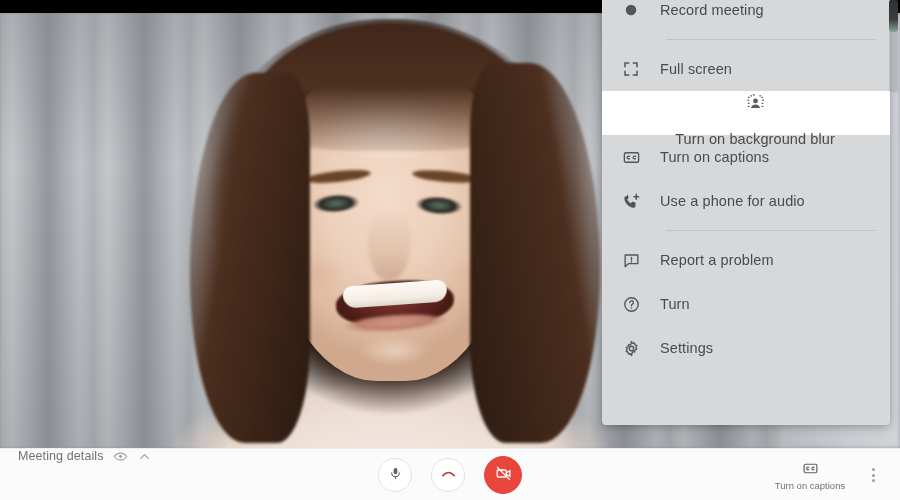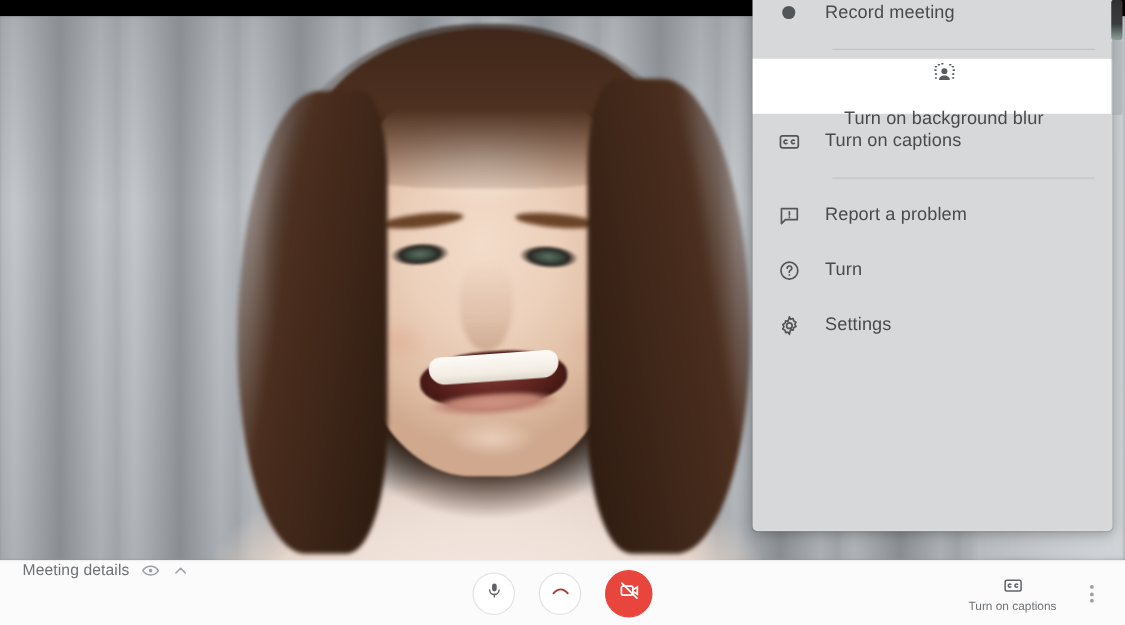--- a/index.html
+++ b/index.html
@@ -257,20 +257,28 @@
       <span class="mi-icon">
         <svg viewBox="0 0 24 24" width="18" height="18">
             <circle cx="12" cy="12" r="7" fill="currentColor"></circle>
           </svg>
       </span>
       <span class="mi-label">Record meeting</span>
     </div>
     <div class="menu-sep"></div>
 
 
+    <div class="menu-item">
+      <span class="mi-icon">
+        <svg viewBox="0 0 24 24" width="18" height="18" fill="none" stroke="currentColor" stroke-width="2" stroke-linecap="round">
+          <path d="M4 9V4h5M20 9V4h-5M4 15v5h5M20 15v5h-5"></path>
+        </svg>
+      </span>
+      <span class="mi-label">Full screen</span>
+    </div>
 
     <div class="menu-item selected">
       <span class="mi-icon">
         <svg viewBox="0 0 24 24" width="19" height="19" fill="none" stroke="currentColor" stroke-width="1.6" stroke-linecap="round">
           <circle cx="12" cy="10" r="3" fill="currentColor" stroke="none"></circle>
           <path d="M6.5 19c0-3 2.5-4.6 5.5-4.6S17.5 16 17.5 19" fill="currentColor" stroke="none"></path>
           <path d="M3 5.5h1M6 3.5h1M9.5 2.5h1M20 5.5h1M17.5 3.5h1M2.5 9h1M21 9h1M3 13h1M20.5 13h1M3 17h.8M20.5 17h.8"></path>
         </svg>
       </span>
       <span class="mi-label">Turn on background blur</span>
@@ -279,20 +287,29 @@
     <div class="menu-item">
       <span class="mi-icon">
         <svg viewBox="0 0 24 24" width="19" height="19" fill="none" stroke="currentColor" stroke-width="1.7">
           <rect x="3" y="6" width="18" height="12" rx="2"></rect>
           <path d="M9.5 10.5a2 2 0 0 0-3 1.5 2 2 0 0 0 3 1.5M17 10.5a2 2 0 0 0-3 1.5 2 2 0 0 0 3 1.5" stroke-linecap="round"></path>
         </svg>
       </span>
       <span class="mi-label">Turn on captions</span>
     </div>
 
+    <div class="menu-item">
+      <span class="mi-icon">
+        <svg viewBox="0 0 24 24" width="19" height="19">
+          <path d="M6.6 3.5c.5 0 .9.3 1 .8l.7 2.7c.1.4 0 .8-.3 1.1L6.5 9.5c1 2 2.6 3.6 4.6 4.6l1.4-1.5c.3-.3.7-.4 1.1-.3l2.7.7c.5.1.8.5.8 1V17c0 2-1.7 3.3-3.6 2.9C8.1 18.7 3.8 14.4 3 8.6 2.7 6.6 4 4.9 6 4.9z" fill="currentColor"></path>
+          <path d="M18 3v6M15 6h6" stroke="currentColor" stroke-width="1.9" stroke-linecap="round" fill="none"></path>
+        </svg>
+      </span>
+      <span class="mi-label">Use a phone for audio</span>
+    </div>
     <div class="menu-sep"></div>
 
     <div class="menu-item">
       <span class="mi-icon">
         <svg viewBox="0 0 24 24" width="19" height="19" fill="none" stroke="currentColor" stroke-width="1.7" stroke-linejoin="round">
           <path d="M4 5h16v11H8l-4 4z"></path>
           <path d="M12 8.2v3.2M12 13.4v.5" stroke-linecap="round"></path>
         </svg>
       </span>
       <span class="mi-label">Report a problem</span>

